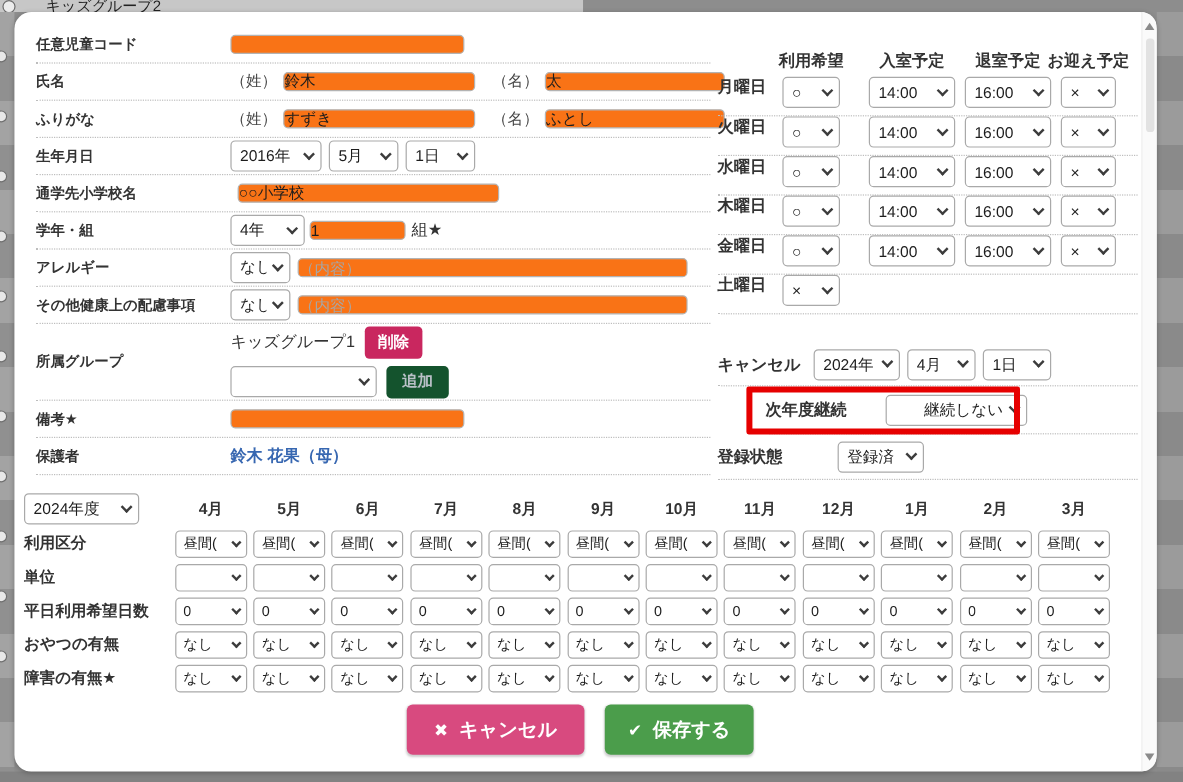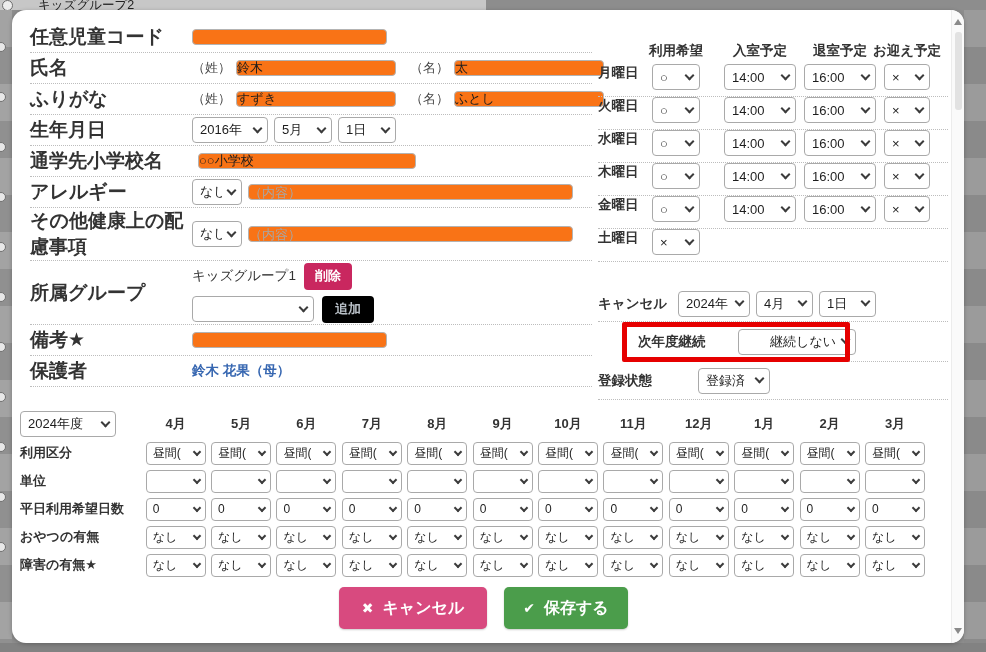--- a/index.html
+++ b/index.html
@@ -44,34 +44,34 @@
   .sv { white-space:nowrap; overflow:hidden; }
   .chev { width:7px; height:7px; border-right:2px solid #3c3c3c; border-bottom:2px solid #3c3c3c;
     transform:rotate(45deg); margin-left:6px; margin-top:-4px; flex:none; }
   .inp { background:#f97316; border:1.5px solid #b3b3b3; border-radius:4px; height:16px;
     padding:0 0; font-size:13px; color:#1d1d1d; font-family:inherit; }
   .inp::placeholder { color:#a6a6a6; }
 
   
   .lform { position:absolute; left:18px; top:12px; width:562px; }
   .frow { display:flex; align-items:center; border-bottom:1px dotted #bdbdbd; min-height:31px; }
-  .flabel { width:162px; flex:none; font-size:19px; font-weight:bold; color:#333; }
+  .flabel { width:162px; flex:none; font-size:12px; font-weight:bold; color:#333; }
   .plabel { font-size:13px; color:#444; margin-right:5px; white-space:nowrap; }
   .gap6 { margin-left:6px; } .gap14 { margin-left:14px; } .gap4 { margin-left:4px; }
   .w195{width:195px;} .w160{width:160px;} .w150{width:150px;} .w76{width:76px;} .w58{width:58px;}
   .w100{width:100px;} .w218{width:218px;} .w62{width:62px;} .w80{width:80px;} .w50{width:50px;}
   .w325{width:325px;} .w122{width:122px;}
   .suffix { font-size:13.5px; color:#333; margin-left:5px; }
   .frow-group { align-items:center; min-height:64px; }
   .gcol { display:flex; flex-direction:column; gap:6px; }
   .gline { display:flex; align-items:center; }
   .gname { font-size:13.5px; color:#333; margin-right:8px; }
   .btn-del { border:none; background:#c9275f; color:#fff; font-size:13px; font-weight:bold;
     height:27px; padding:0 11px; border-radius:4px; font-family:inherit; cursor:pointer; }
-  .btn-add { border:none; background:#000000; color:#b9c0c7; font-size:13px; font-weight:bold;
+  .btn-add { border:none; background:#14532d; color:#b9c0c7; font-size:13px; font-weight:bold;
     height:27px; padding:0 13px; border-radius:4px; margin-left:8px; font-family:inherit; }
   .glink { font-size:13.5px; font-weight:bold; color:#3767b1; text-decoration:none; cursor:pointer; }
 
   
   .sched { position:absolute; left:586px; top:28px; width:350px; }
   .shead { display:flex; align-items:center; height:26px; font-size:13.5px; font-weight:bold; color:#333; }
   .shead .sp0 { width:54px; flex:none; }
   .hc { flex:none; text-align:center; white-space:nowrap; display:flex; justify-content:center; }
   .srow { display:flex; align-items:flex-start; height:33px; border-bottom:1px dotted #bdbdbd; }
   .day { width:54px; flex:none; font-size:13.5px; font-weight:bold; color:#333; }
@@ -175,20 +175,29 @@
       <span class="sel w58 gap6">
           <span class="sv">1日</span>
           <span class="chev"></span>
         </span>
     </div>
     <div class="frow">
       <span class="flabel">通学先小学校名</span>
       <input class="inp w218 gap6" value="○○小学校" style="">
     </div>
     <div class="frow">
+      <span class="flabel">学年・組</span>
+      <span class="sel w62">
+          <span class="sv">4年</span>
+          <span class="chev"></span>
+        </span>
+      <input class="inp w80 gap4" value="1" style="">
+      <span class="suffix">組★</span>
+    </div>
+    <div class="frow">
       <span class="flabel">アレルギー</span>
       <span class="sel w50">
           <span class="sv">なし</span>
           <span class="chev"></span>
         </span>
       <input class="inp w325 gap6" placeholder="（内容）" style="">
     </div>
     <div class="frow">
       <span class="flabel">その他健康上の配慮事項</span>
       <span class="sel w50">

